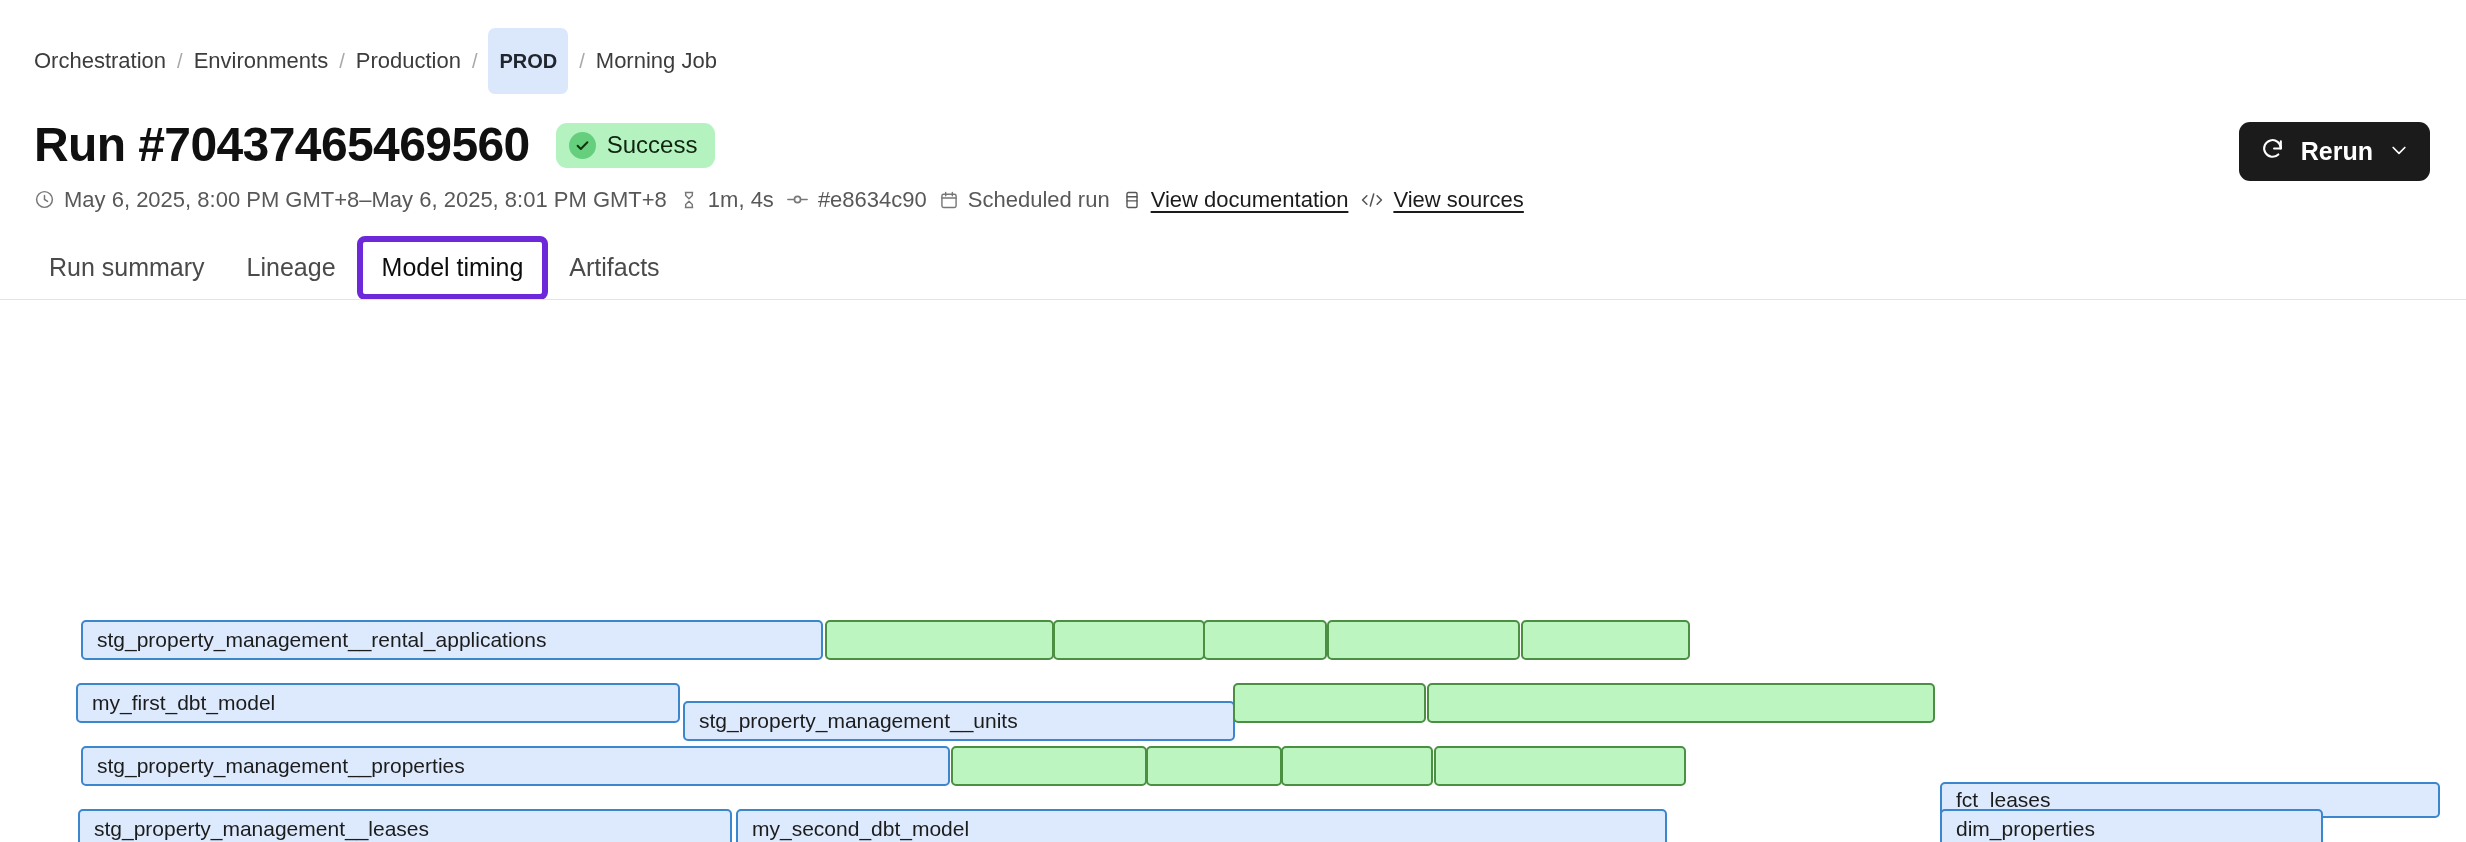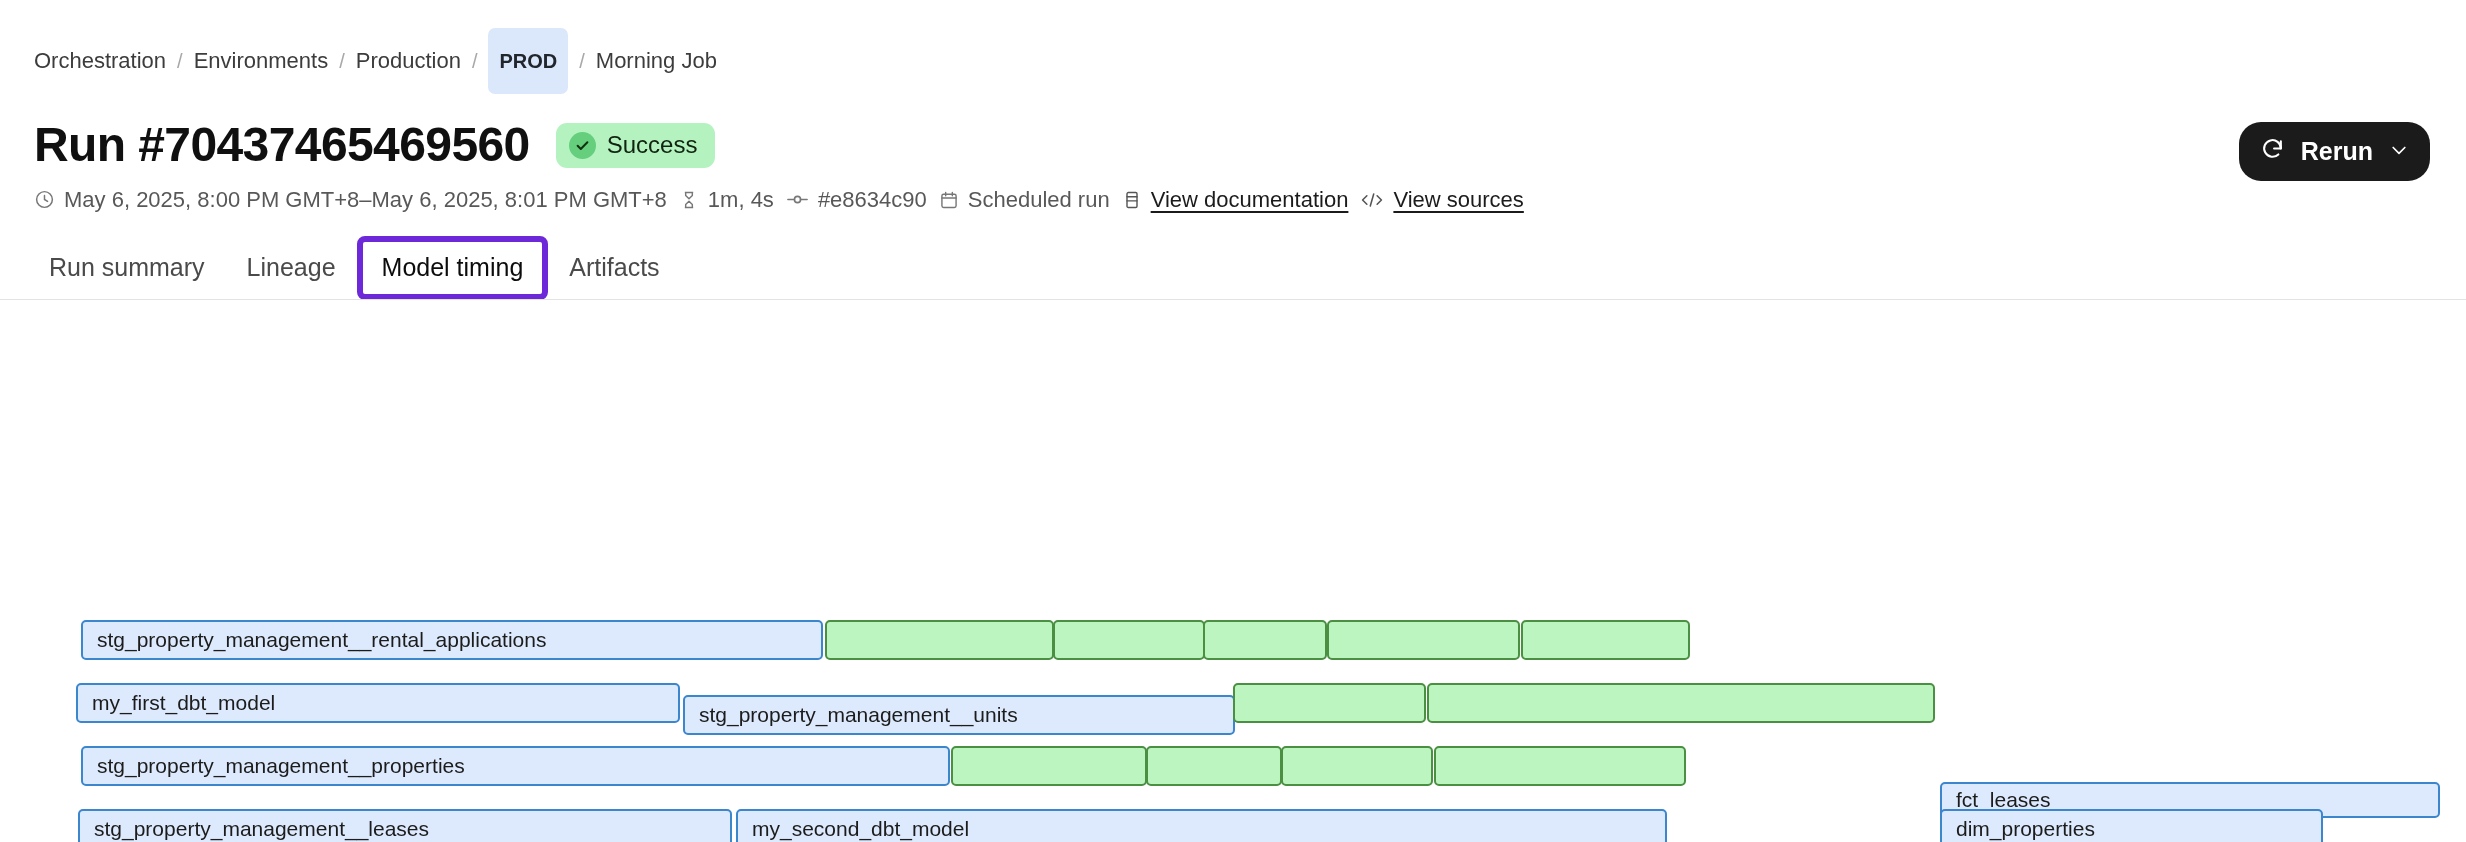--- a/index.html
+++ b/index.html
@@ -93,21 +93,21 @@
   
   .rerun-btn {
     position: absolute;
     top: 122px; right: 36px;
     display: inline-flex;
     align-items: center;
     gap: 16px;
     background: #1b1b1b;
     color: #ffffff;
     border: none;
-    border-radius: 22px;
+    border-radius: 11px;
     padding: 15px 21px;
     font-size: 25px;
     font-weight: 600;
     font-family: "Liberation Sans", sans-serif;
     cursor: pointer;
     line-height: 1;
   }
 
   
   .tabs {
@@ -293,21 +293,21 @@
         <div class="bar green" style="left: 825px; width: 229px; top: 0px; height: 40px;"></div>
         <div class="bar green" style="left: 1053px; width: 152px; top: 0px; height: 40px;"></div>
         <div class="bar green" style="left: 1203px; width: 124px; top: 0px; height: 40px;"></div>
         <div class="bar green" style="left: 1327px; width: 193px; top: 0px; height: 40px;"></div>
         <div class="bar green" style="left: 1521px; width: 169px; top: 0px; height: 40px;"></div>
       </div>
       <div class="gantt-row" style="position: absolute; left: 0px; top: 63px; height: 40px; width: 2466px;">
         <div class="bar blue" style="left: 76px; width: 604px; top: 0px; height: 40px;">
           <span class="bar-label">my_first_dbt_model</span>
         </div>
-        <div class="bar blue" style="left: 683px; width: 552px; top: 12px; height: 40px;">
+        <div class="bar blue" style="left: 683px; width: 552px; top: 18px; height: 40px;">
           <span class="bar-label">stg_property_management__units</span>
         </div>
         <div class="bar green" style="left: 1233px; width: 193px; top: 0px; height: 40px;"></div>
         <div class="bar green" style="left: 1427px; width: 508px; top: 0px; height: 40px;"></div>
       </div>
       <div class="gantt-row" style="position: absolute; left: 0px; top: 126px; height: 40px; width: 2466px;">
         <div class="bar blue" style="left: 81px; width: 869px; top: 0px; height: 40px;">
           <span class="bar-label">stg_property_management__properties</span>
         </div>
         <div class="bar green" style="left: 951px; width: 196px; top: 0px; height: 40px;"></div>

